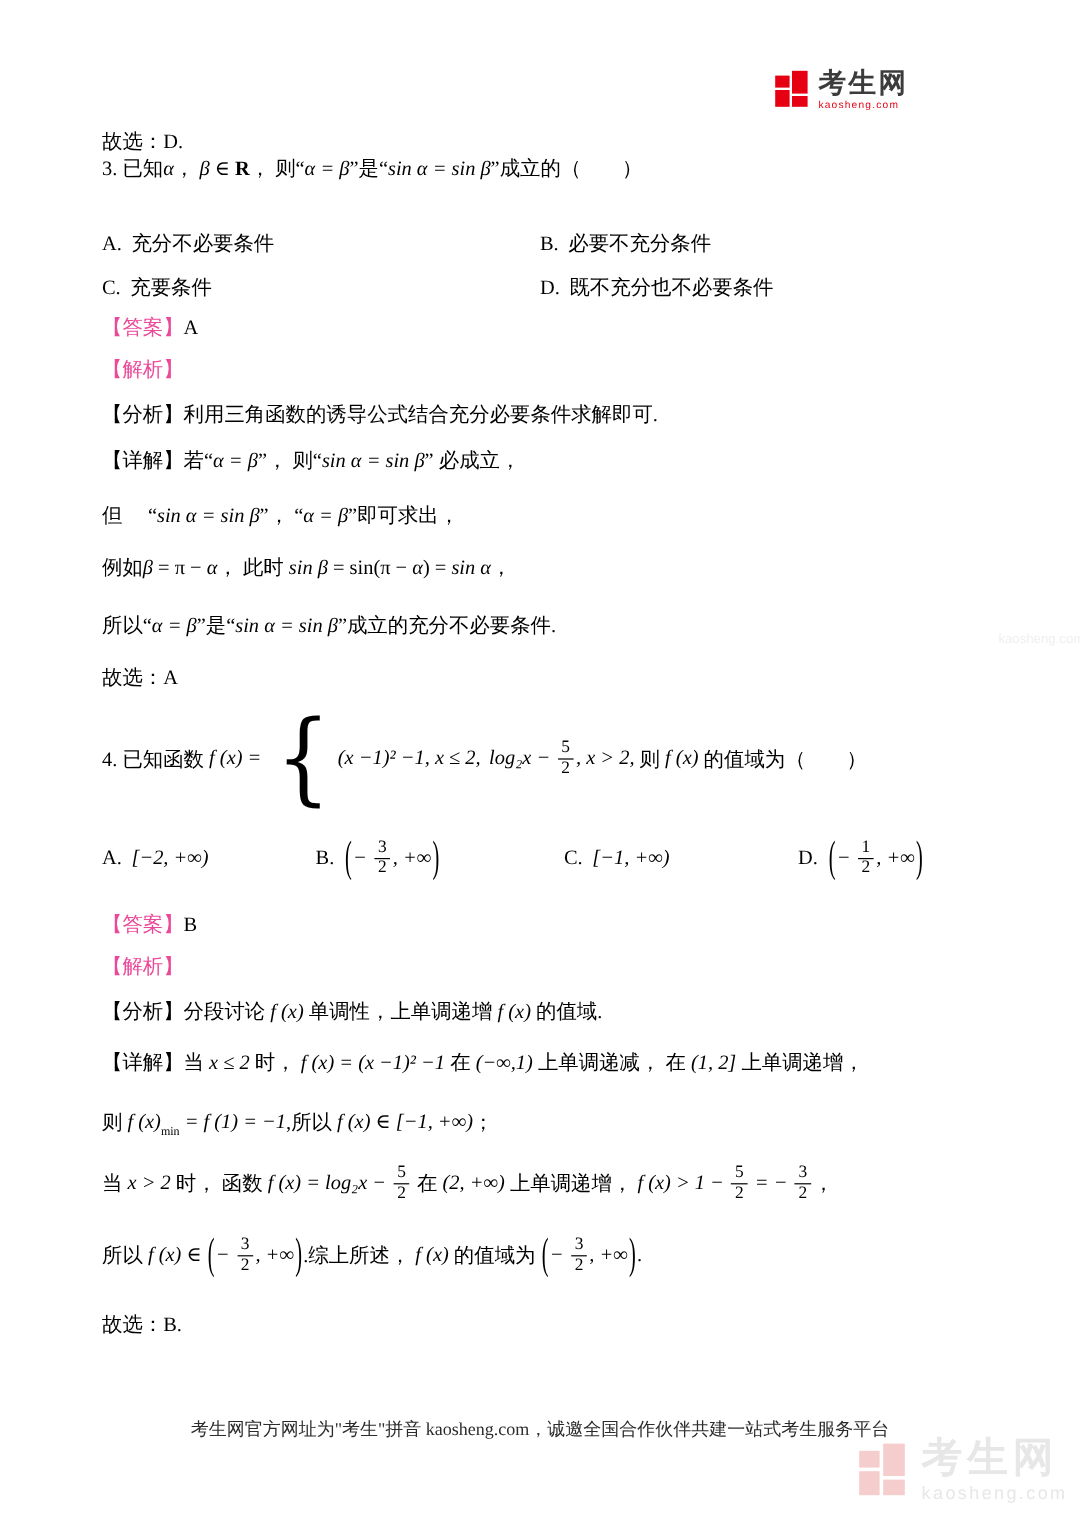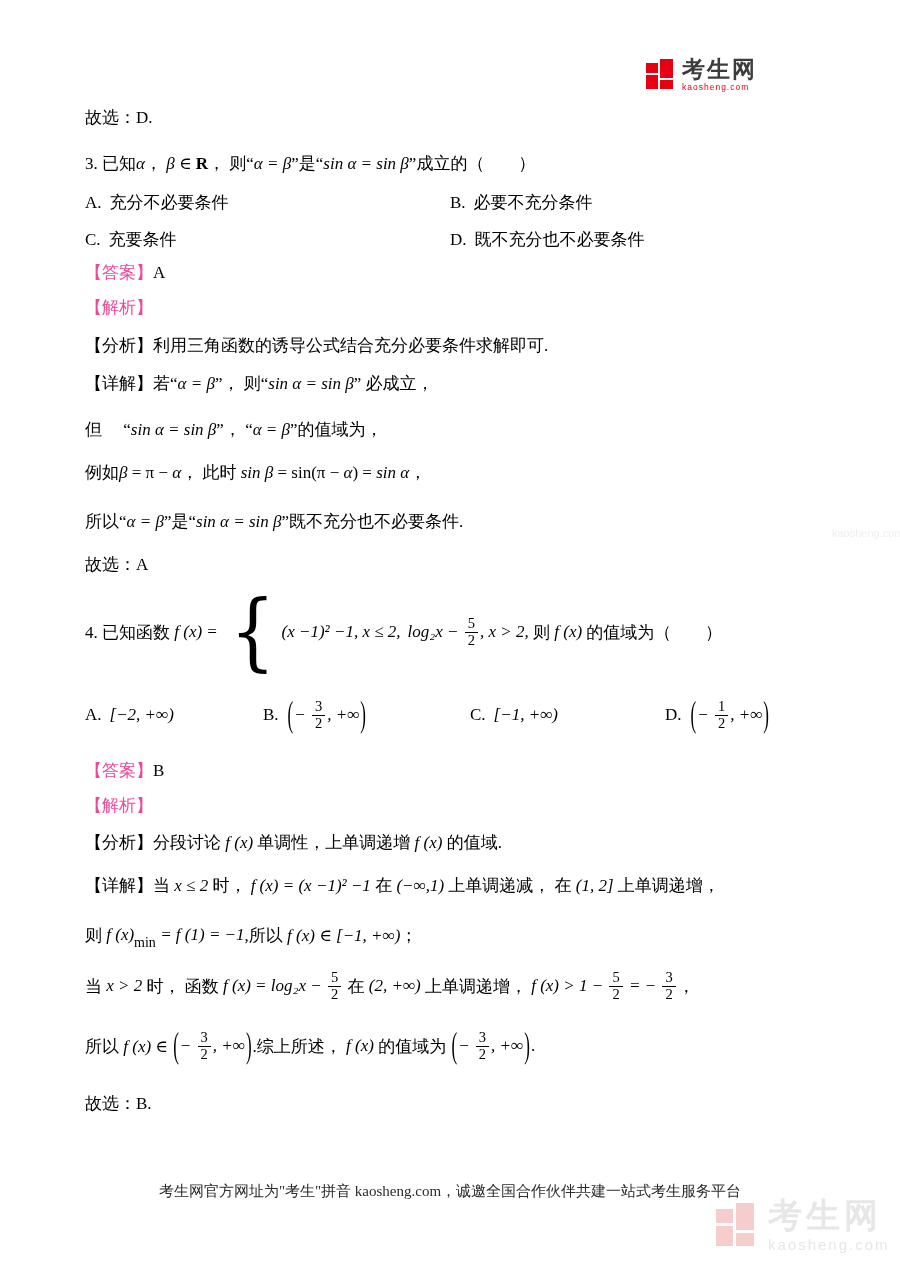--- a/index.html
+++ b/index.html
@@ -2,21 +2,21 @@
 <html><head>
 <meta charset="utf-8">
 <style>
   html,body{margin:0;padding:0;background:#ffffff;}
   .page{position:relative;width:900px;height:1273px;background:#fff;overflow:hidden;
         font-family:"Liberation Serif","DejaVu Serif",serif;color:#000;}
   .line{position:absolute;left:85px;font-size:17px;display:flex;align-items:center;white-space:pre;}
   .t{font-style:normal;}
   .math{font-style:italic;font-family:"Liberation Serif","DejaVu Serif",serif;}
   .math-bold{font-style:normal;font-weight:bold;}
-  .subsc{font-size:14px;font-style:normal;transform:translateY(8px);}
+  .subsc{font-size:10px;font-style:normal;transform:translateY(8px);}
   .frac{display:inline-flex;flex-direction:column;align-items:center;line-height:1.1;
         font-size:14.5px;font-style:normal;margin:0 2px;}
   .frac .num{border-bottom:1px solid #000;padding:0 3px;}
   .frac .den{padding:0 3px;}
   .bigp{display:inline-block;transform:scaleY(2.15);transform-origin:center;
         font-weight:300;padding:0 1px;font-style:normal;}
   .tag-blue{color:#ec4899;}
   .opt-label{margin-right:8px;}
   .pw-wrap{display:flex;align-items:center;}
   .pw-brace{font-size:84px;font-weight:200;line-height:0.9;margin:0 2px 0 4px;
@@ -59,42 +59,42 @@
       <i style="left:14px;top:21px;width:13px;height:9px"></i>
     </span>
     <span style="display:flex;flex-direction:column;">
       <span class="brand-cn">考生网</span>
       <span class="brand-domain">kaosheng.com</span>
     </span>
   </div>
 
   <div class="line" style="top:106px">故选：D.</div>
 
-  <div class="line" style="top:152px"><span class="t">3. 已知</span><span class="math">α</span><span class="t">， </span><span class="math">β</span><span class="t"> ∈ </span><span class="math-bold">R</span><span class="t">， 则“</span><span class="math">α = β</span><span class="t">”是“</span><span class="math">sin α = sin β</span><span class="t">”成立的（　　）</span></div>
+  <div class="line" style="top:129px"><span class="t">3. 已知</span><span class="math">α</span><span class="t">， </span><span class="math">β</span><span class="t"> ∈ </span><span class="math-bold">R</span><span class="t">， 则“</span><span class="math">α = β</span><span class="t">”是“</span><span class="math">sin α = sin β</span><span class="t">”成立的（　　）</span></div>
 
   <div class="line" style="top:191px">
     <span style="display:inline-block;width:365px"><span class="opt-label">A.</span><span>充分不必要条件</span></span>
     <span><span class="opt-label">B.</span><span>必要不充分条件</span></span>
   </div>
   <div class="line" style="top:228px">
     <span style="display:inline-block;width:365px"><span class="opt-label">C.</span><span>充要条件</span></span>
     <span><span class="opt-label">D.</span><span>既不充分也不必要条件</span></span>
   </div>
 
   <div class="line" style="top:261px">
     <span class="tag-blue">【答案】</span><span>A</span>
   </div>
   <div class="line" style="top:296px">
     <span class="tag-blue">【解析】</span>
   </div>
   <div class="line" style="top:334px"><span class="t">【分析】利用三角函数的诱导公式结合充分必要条件求解即可.</span></div>
   <div class="line" style="top:372px"><span class="t">【详解】若“</span><span class="math">α = β</span><span class="t">”， 则“</span><span class="math">sin α = sin β</span><span class="t">” 必成立，</span></div>
-  <div class="line" style="top:418px"><span class="t">但　 “</span><span class="math">sin α = sin β</span><span class="t">”， “</span><span class="math">α = β</span><span class="t">”的值域为，</span></div>
+  <div class="line" style="top:418px"><span class="t">但　 “</span><span class="math">sin α = sin β</span><span class="t">”， “</span><span class="math">α = β</span><span class="t">”即可求出，</span></div>
   <div class="line" style="top:461px"><span class="t">例如</span><span class="math">β</span><span class="t"> = π − </span><span class="math">α</span><span class="t">， 此时 </span><span class="math">sin β</span><span class="t"> = sin(π − </span><span class="math">α</span><span class="t">) = </span><span class="math">sin α</span><span class="t">，</span></div>
-  <div class="line" style="top:510px"><span class="t">所以“</span><span class="math">α = β</span><span class="t">”是“</span><span class="math">sin α = sin β</span><span class="t">”既不充分也不必要条件.</span></div>
+  <div class="line" style="top:510px"><span class="t">所以“</span><span class="math">α = β</span><span class="t">”是“</span><span class="math">sin α = sin β</span><span class="t">”成立的充分不必要条件.</span></div>
   <div class="line" style="top:553px">故选：A</div>
 
   <div class="line" style="top:588px;height:88px">
     <span class="pw-wrap"><span class="t">4. 已知函数 </span><span class="math">f (x) = </span></span>
     <span class="pw-brace">{</span>
     <span class="pw-col">
       <span class="pw-row"><span class="math">(x −1)² −1, x ≤ 2,</span></span>
       <span class="pw-row"><span class="math">log₂x − </span><span class="frac"><span class="num">5</span><span class="den">2</span></span><span class="math">, x &gt; 2,</span></span>
     </span>
     <span class="pw-wrap"><span class="t"> 则 </span><span class="math">f (x)</span><span class="t"> 的值域为（　　）</span></span>

